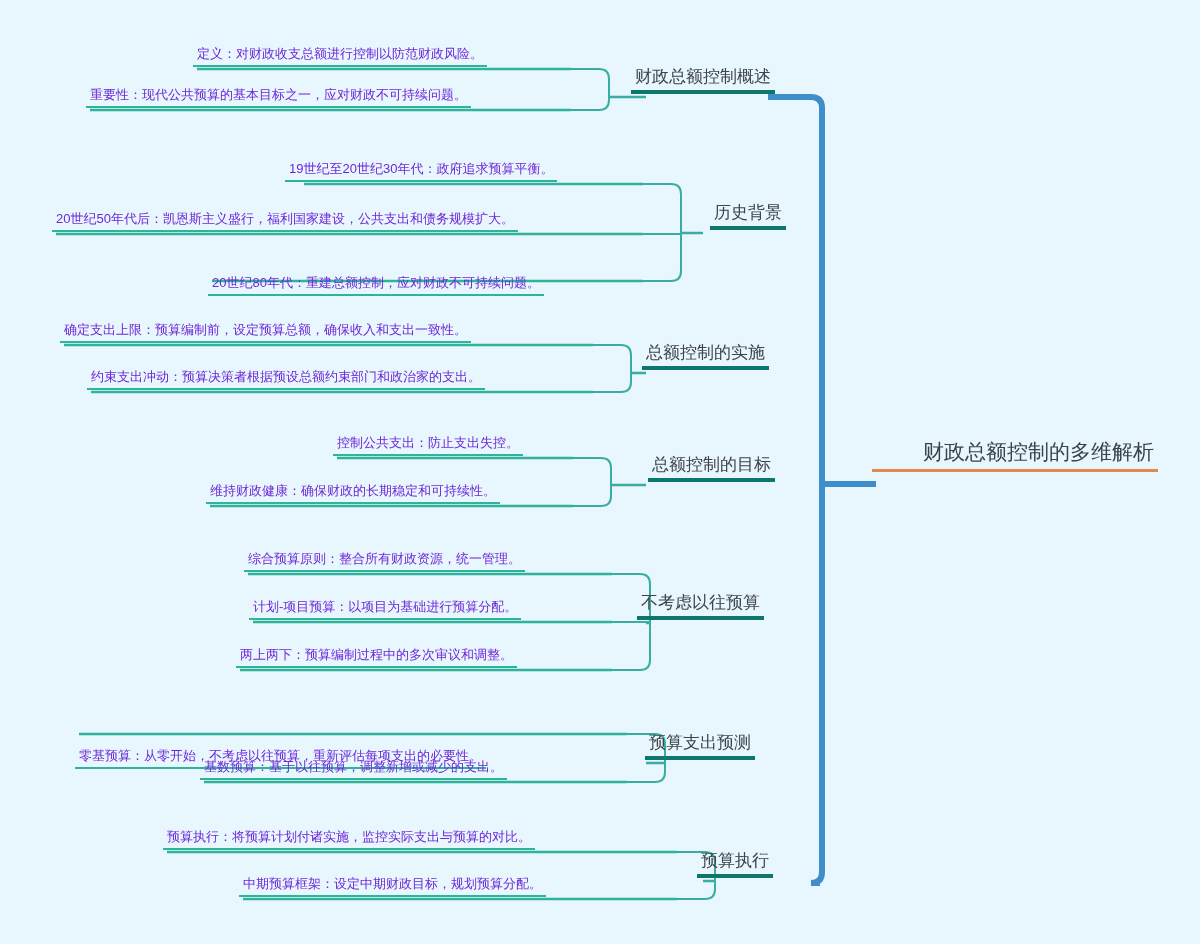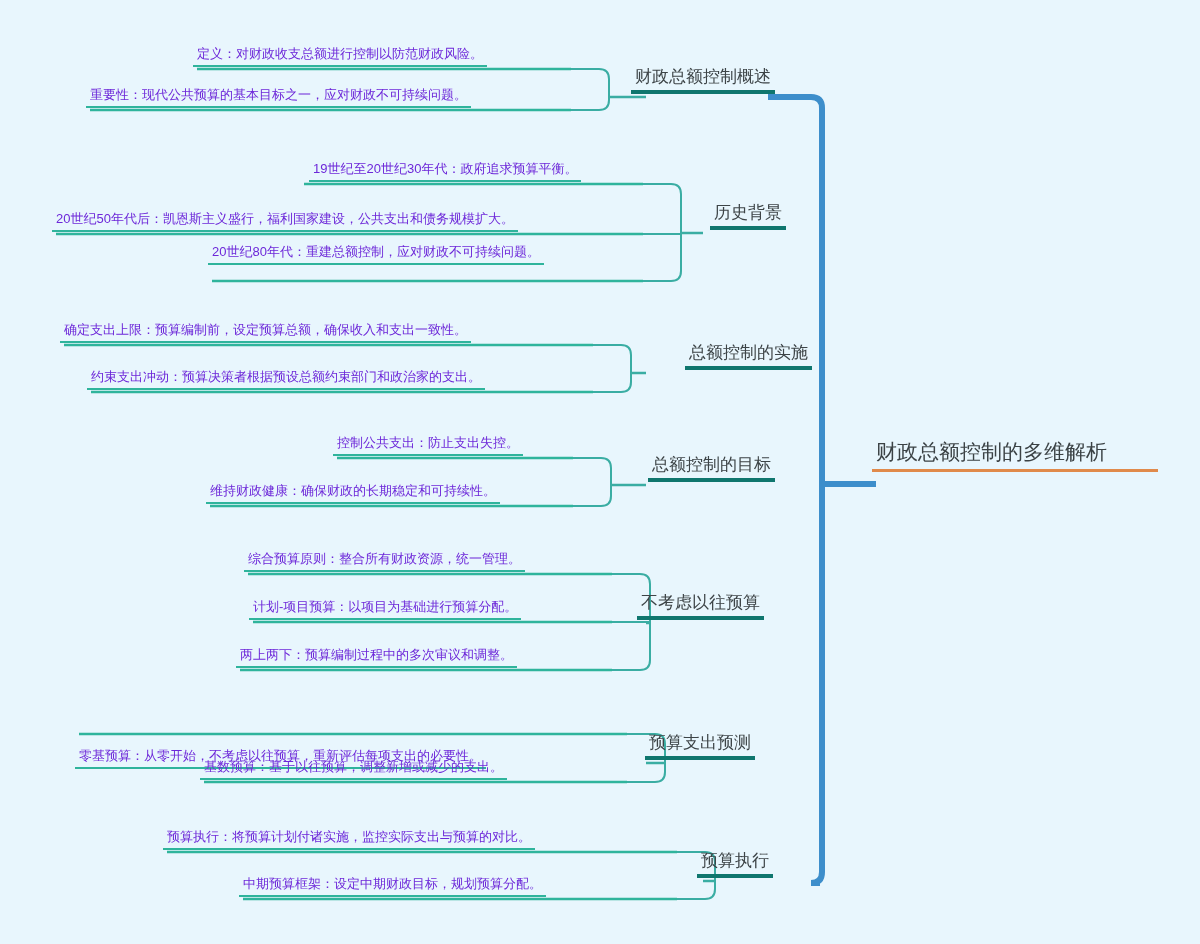--- a/index.html
+++ b/index.html
@@ -101,46 +101,46 @@
         <path d="M 204 782 H 627" stroke="#2fb49c" stroke-width="2.5" fill="none" stroke-linecap="butt"></path>
         <path d="M 627 734 H 655 Q 665 734 665 744 V 772 Q 665 782 655 782 H 627" stroke="#3aada3" stroke-width="2" fill="none" stroke-linecap="butt"></path>
         <path d="M 715 881 H 703" stroke="#3aada3" stroke-width="2.5" fill="none" stroke-linecap="butt"></path>
         <path d="M 167 852 H 677" stroke="#2fb49c" stroke-width="2.5" fill="none" stroke-linecap="butt"></path>
         <path d="M 243 899 H 677" stroke="#2fb49c" stroke-width="2.5" fill="none" stroke-linecap="butt"></path>
         <path d="M 677 852 H 705 Q 715 852 715 862 V 889 Q 715 899 705 899 H 677" stroke="#3aada3" stroke-width="2" fill="none" stroke-linecap="butt"></path>
       </g>
   </svg>
 
   <div class="node root" id="root-node" style="left: 872px; top: 440px;">
-    <span class="txt" style="min-width: 278px;">财政总额控制的多维解析</span>
+    <span class="txt" style="min-width: 278px; text-align: right;">财政总额控制的多维解析</span>
   </div>
 
   <div id="nodes-layer">
       <div class="node branch" style="left: 631px; top: 67px;">
         <span class="txt">财政总额控制概述</span>
       </div>
       <div class="node leaf" style="left: 193px; top: 47px;">
         <span class="txt">定义：对财政收支总额进行控制以防范财政风险。</span>
       </div>
       <div class="node leaf" style="left: 86px; top: 88px;">
         <span class="txt">重要性：现代公共预算的基本目标之一，应对财政不可持续问题。</span>
       </div>
       <div class="node branch" style="left: 710px; top: 203px;">
         <span class="txt">历史背景</span>
       </div>
-      <div class="node leaf" style="left: 309px; top: 162px;">
+      <div class="node leaf" style="left: 285px; top: 162px;">
         <span class="txt">19世纪至20世纪30年代：政府追求预算平衡。</span>
       </div>
       <div class="node leaf" style="left: 52px; top: 212px;">
         <span class="txt">20世纪50年代后：凯恩斯主义盛行，福利国家建设，公共支出和债务规模扩大。</span>
       </div>
-      <div class="node leaf" style="left: 208px; top: 245px;">
+      <div class="node leaf" style="left: 208px; top: 276px;">
         <span class="txt">20世纪80年代：重建总额控制，应对财政不可持续问题。</span>
       </div>
-      <div class="node branch" style="left: 685px; top: 343px; text-align: right;">
+      <div class="node branch" style="left: 642px; top: 343px; text-align: right;">
         <span class="txt">总额控制的实施</span>
       </div>
       <div class="node leaf" style="left: 60px; top: 323px;">
         <span class="txt">确定支出上限：预算编制前，设定预算总额，确保收入和支出一致性。</span>
       </div>
       <div class="node leaf" style="left: 87px; top: 370px;">
         <span class="txt">约束支出冲动：预算决策者根据预设总额约束部门和政治家的支出。</span>
       </div>
       <div class="node branch" style="left: 648px; top: 455px;">
         <span class="txt">总额控制的目标</span>

